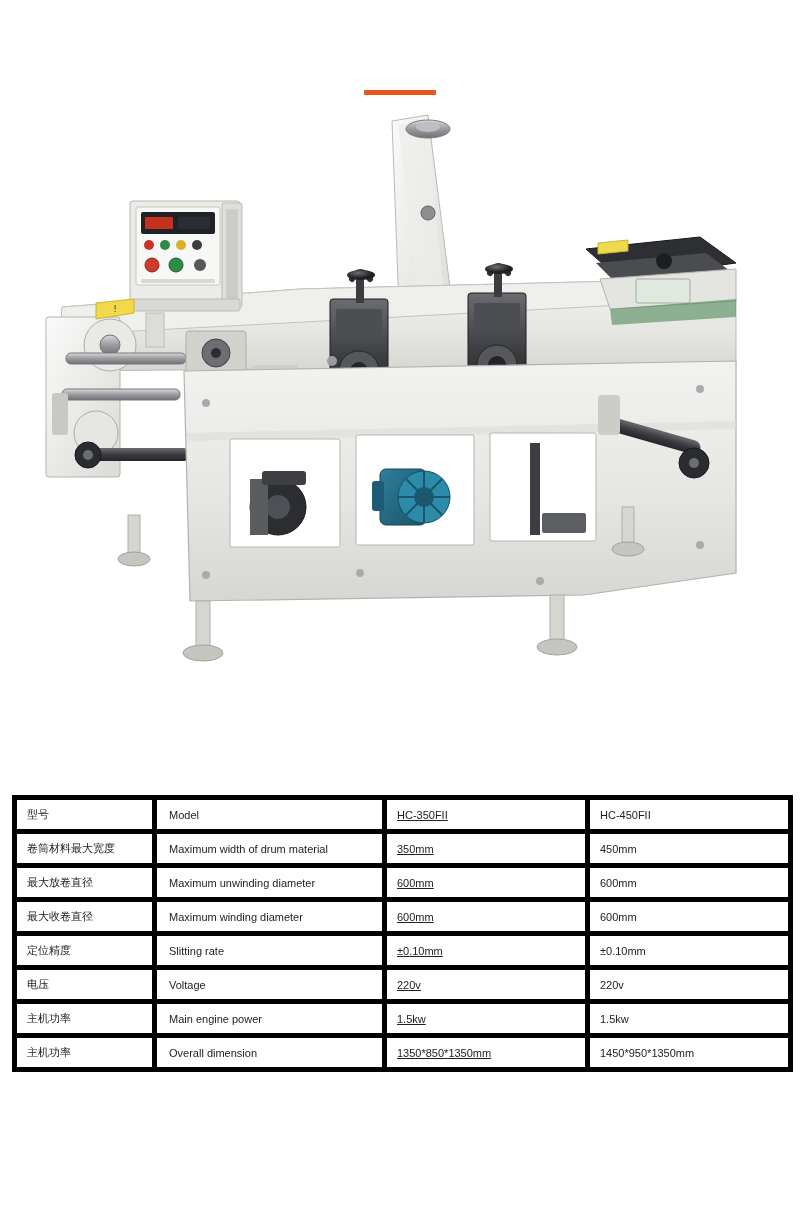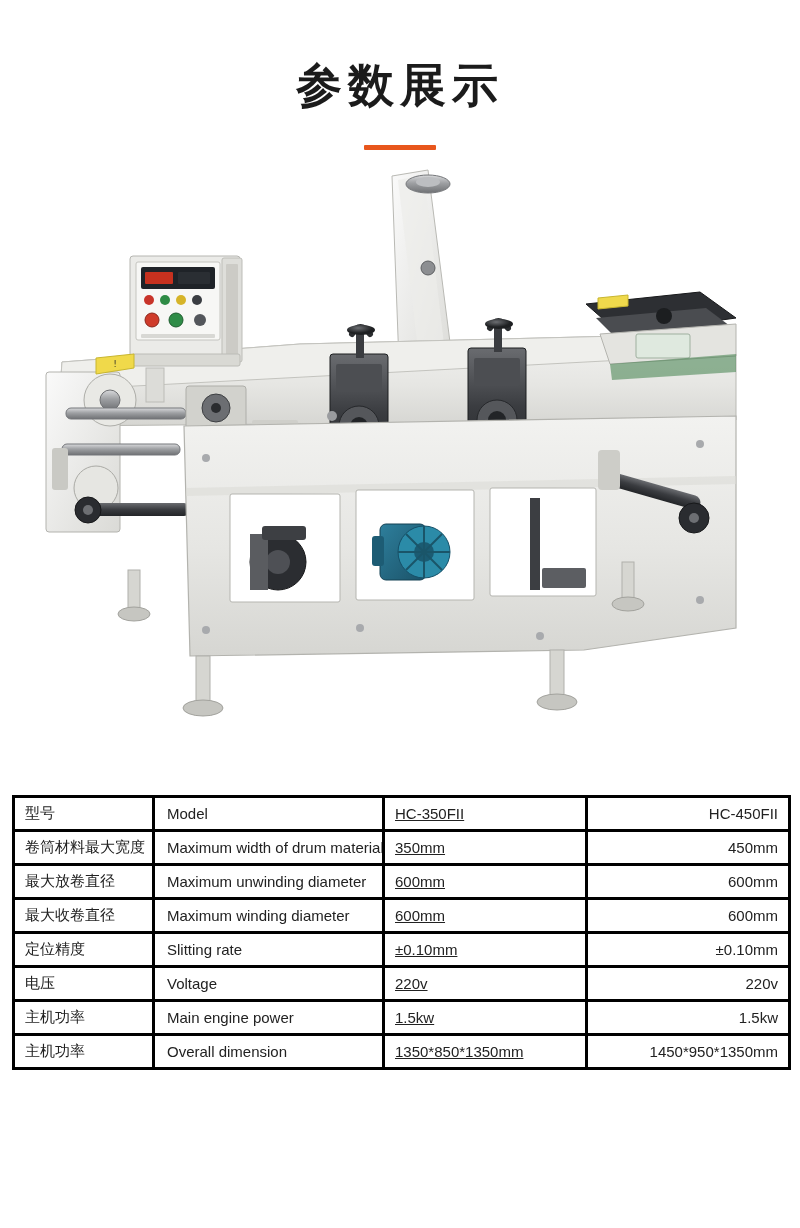--- a/index.html
+++ b/index.html
@@ -59,39 +59,38 @@
     left: 12px;
     top: 795px;
     width: 776px;
   }
   table.spec {
     width: 100%;
     border-collapse: collapse;
     table-layout: fixed;
   }
   table.spec td {
-    border: 3px solid #000000;
+    border: 5px solid #000000;
     height: 34px;
     padding: 6px 10px;
-    font-size: 15px;
+    font-size: 11px;
     color: #222;
     vertical-align: middle;
     white-space: nowrap;
     overflow: hidden;
   }
   table.spec td.c0 { width: 140px; font-family: "DejaVu Sans", sans-serif; }
   table.spec td.c1 { width: 230px; padding-left: 12px; }
   table.spec td.c2 { width: 203px; text-decoration: underline; }
-  table.spec td.c3 { width: 203px; text-align: right; }
+  table.spec td.c3 { width: 203px; }
 </style>
 </head>
 <body>
 
 <div class="header">
-  <div class="header-title">参数展示</div>
   <div class="header-rule"></div>
 </div>
 
 <div class="photo-area">
   <svg class="machine" viewBox="0 0 800 590" xmlns="http://www.w3.org/2000/svg">
     <defs>
       <linearGradient id="bodyGrad" x1="0" y1="0" x2="0" y2="1">
         <stop offset="0%" stop-color="#f2f2f0"></stop>
         <stop offset="55%" stop-color="#e6e6e3"></stop>
         <stop offset="100%" stop-color="#d6d6d2"></stop>

